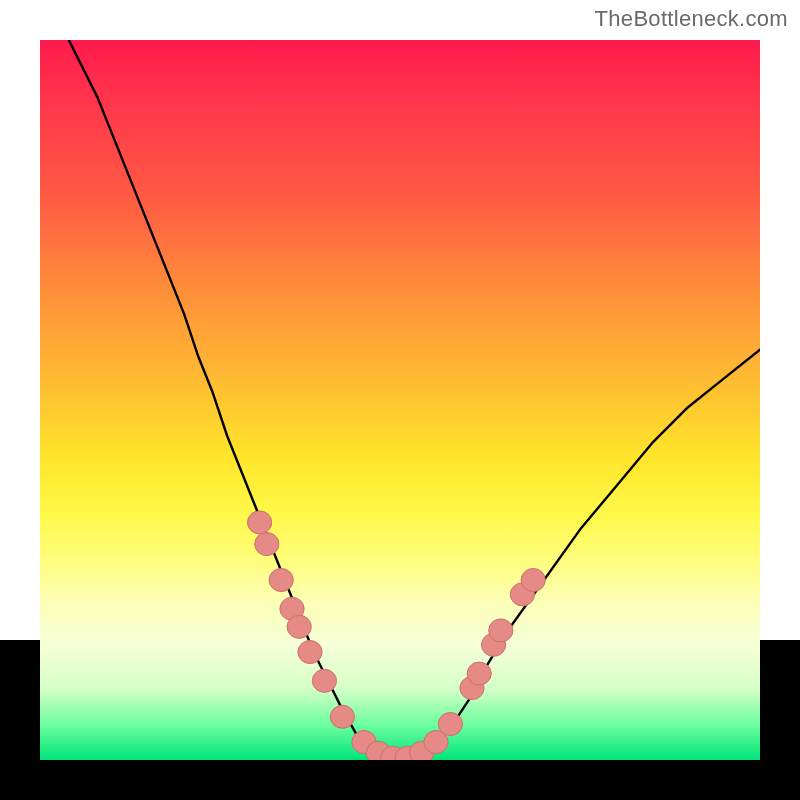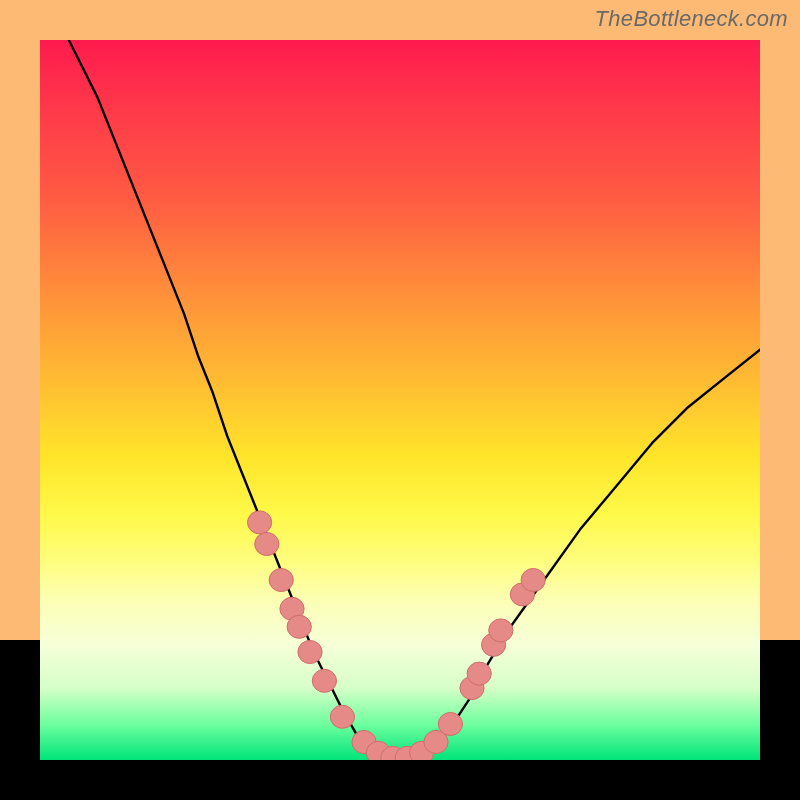--- a/index.html
+++ b/index.html
@@ -8,22 +8,21 @@
     width: 800px;
     height: 800px;
     background: #000;
     font-family: Arial, Helvetica, sans-serif;
     overflow: hidden;
   }
   .frame {
     position: relative;
     width: 800px;
     height: 640px;
-    background: #fdba74;
-    font-style: italic;
+    background: #ffffff;
   }
   .watermark {
     position: absolute;
     top: 6px;
     right: 12px;
     color: #6a6a6a;
     font-size: 22px;
     font-weight: 500;
     letter-spacing: 0.3px;
     z-index: 10;

